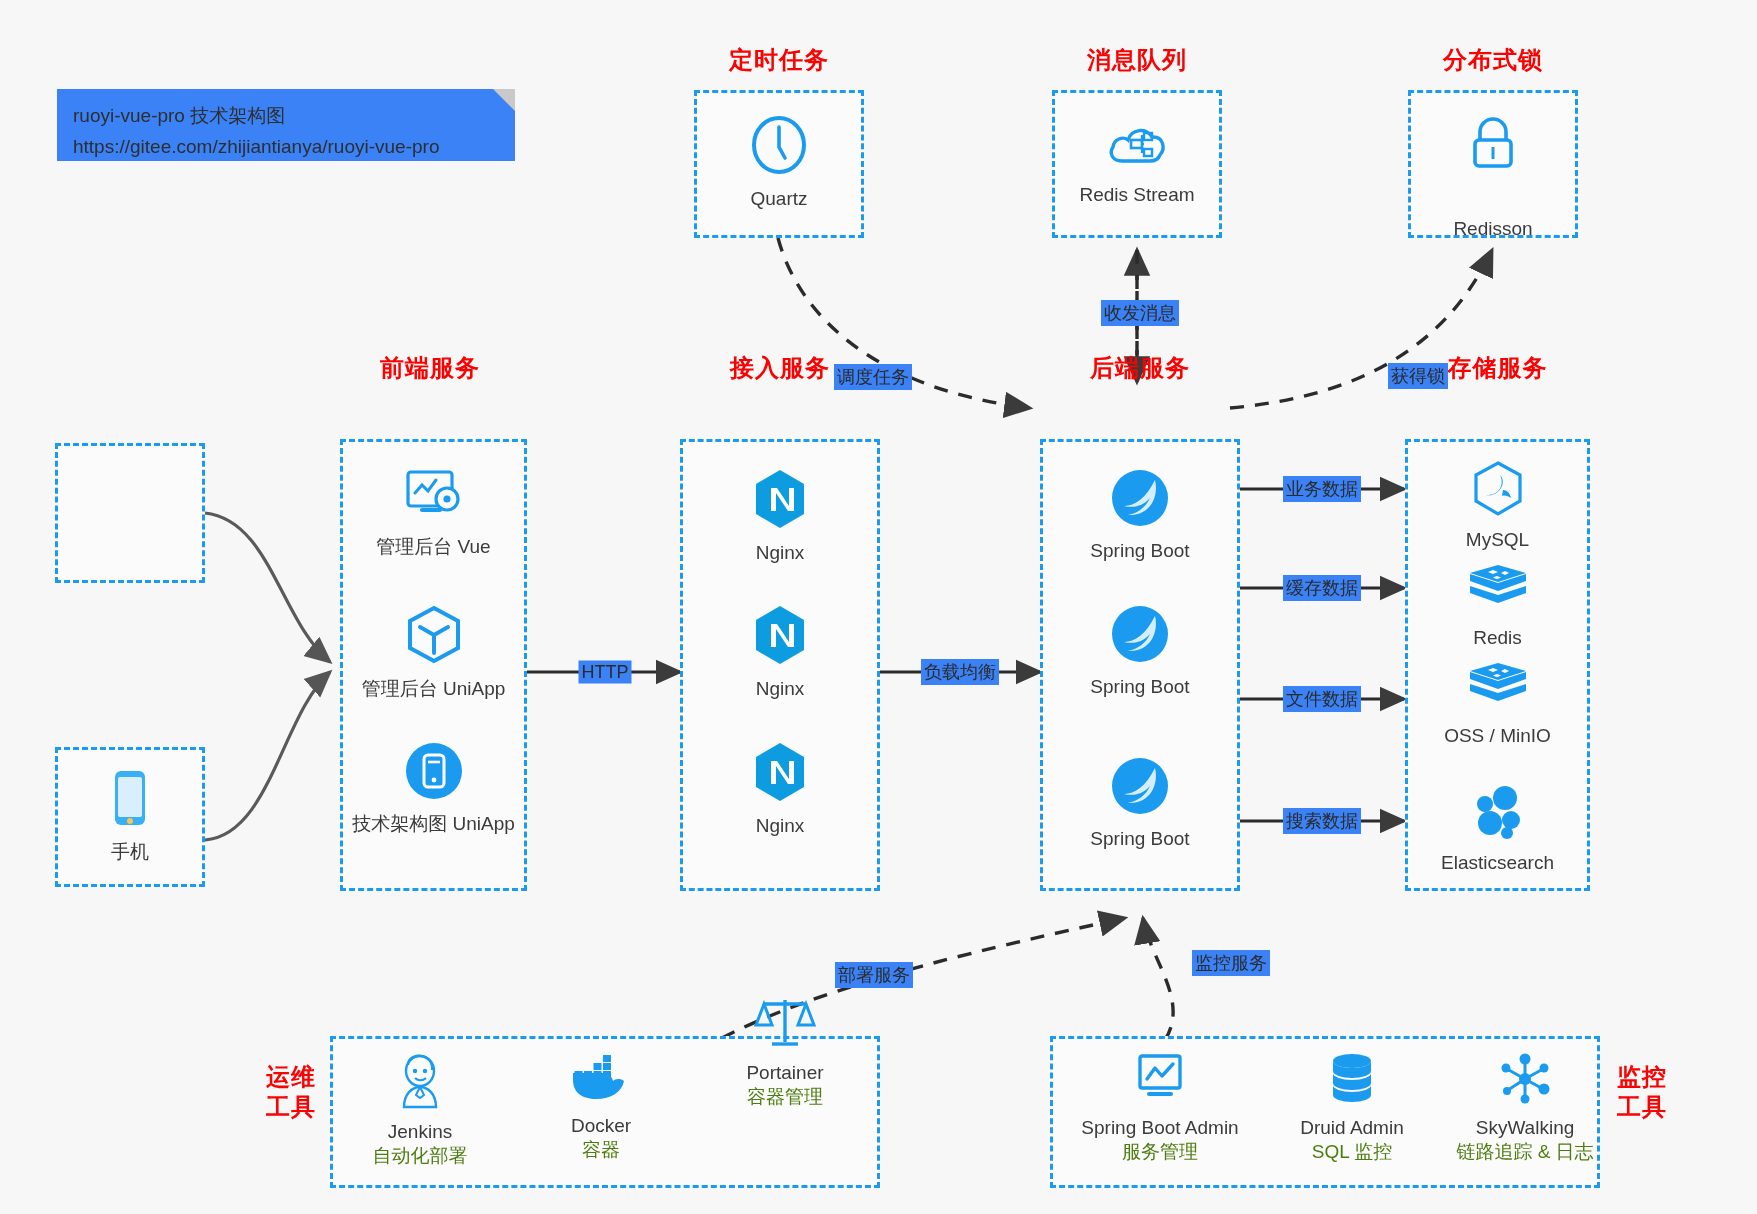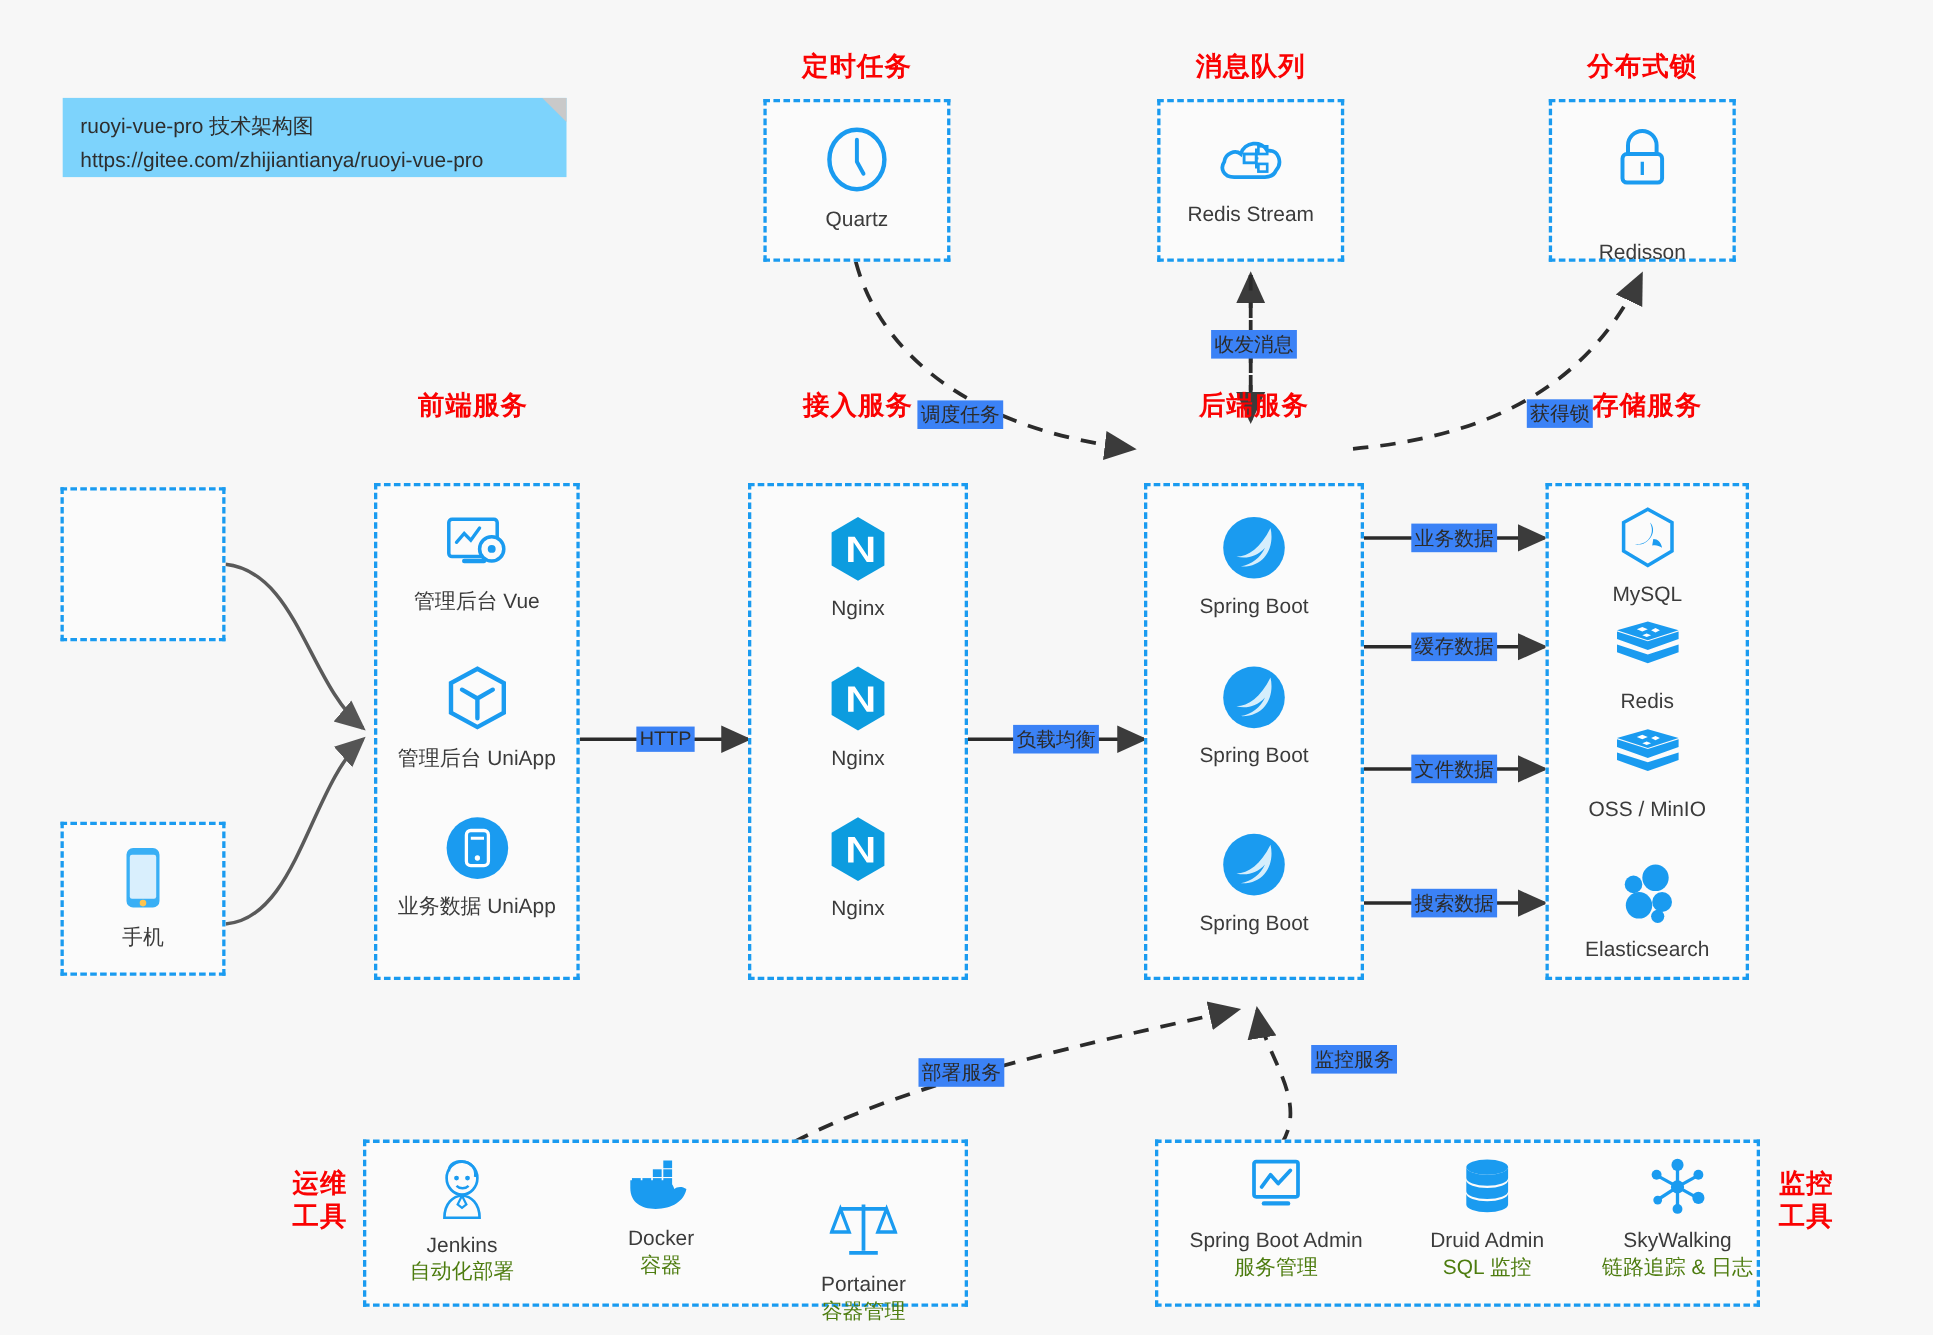--- a/index.html
+++ b/index.html
@@ -65,21 +65,21 @@
   }
   .cell .cap2 {
     font-size: 19px;
     color: #4d7c0f;
     line-height: 1.3;
     white-space: nowrap;
   }
 
   .sticky {
     position: absolute;
-    background: #7dd3fc;
+    background: #3b82f6;
     padding: 12px 16px 14px 16px;
     font-size: 19px;
     line-height: 1.62;
     color: #2e2e2e;
     z-index: 3;
     box-sizing: border-box;
   }
   .sticky .fold {
     position: absolute;
     right: 0; top: 0;
@@ -240,21 +240,21 @@
 
   <div class="cell" style="left:340px;top:740px;width:187px;">
     <span class="ico">
       <svg width="62" height="62" viewBox="0 0 62 62">
         <circle cx="31" cy="31" r="28" fill="#1a9bf0"></circle>
         <rect x="21" y="15" width="20" height="32" rx="4" fill="none" stroke="#fff" stroke-width="3"></rect>
         <line x1="25" y1="22" x2="37" y2="22" stroke="#fff" stroke-width="2.6"></line>
         <circle cx="31" cy="40" r="2.4" fill="#fff"></circle>
       </svg>
     </span>
-    <span class="cap">业务数据 UniApp</span>
+    <span class="cap">技术架构图 UniApp</span>
   </div>
 
   <div class="grp-title" style="left:680px;top:352px;width:200px;">接入服务</div>
   <div class="node" style="left:680px;top:439px;width:200px;height:452px;"></div>
 
   <div class="cell" style="left:680px;top:467px;width:200px;">
     <span class="ico">
       <svg width="58" height="64" viewBox="0 0 58 64">
         <path d="M29 3 L53 17 L53 47 L29 61 L5 47 L5 17 Z" fill="#0c9cdf"></path>
         <path d="M20 44 L20 21 L26 21 L38 39 L38 21 L43 21 L43 44 L37 44 L25 26 L25 44 Z" fill="#fff"></path>
@@ -405,21 +405,21 @@
           <rect x="4.5" y="19" width="8" height="7"></rect>
         </g>
         <path d="M3 28 C3 41 13 47 26 47 C41 47 52 40 54 29 C50 26 45 27 43 29
                  C42 24 38 22 36 21 L3 21 Z" fill="#1a9bf0"></path>
       </svg>
     </span>
     <span class="cap">Docker</span>
     <span class="cap2">容器</span>
   </div>
 
-  <div class="cell" style="left:700px;top:1090px;width:170px;">
+  <div class="cell" style="left:700px;top:995px;width:170px;">
     <span class="ico">
       <svg width="62" height="56" viewBox="0 0 62 56">
         <line x1="31" y1="5" x2="31" y2="47" stroke="#1a9bf0" stroke-width="3.4"></line>
         <line x1="10" y1="9" x2="52" y2="9" stroke="#1a9bf0" stroke-width="3.4"></line>
         <line x1="18" y1="49" x2="44" y2="49" stroke="#1a9bf0" stroke-width="3.4"></line>
         <path d="M10 9 L2 30 L18 30 Z" fill="none" stroke="#1a9bf0" stroke-width="3"></path>
         <path d="M52 9 L44 30 L60 30 Z" fill="none" stroke="#1a9bf0" stroke-width="3"></path>
       </svg>
     </span>
     <span class="cap">Portainer</span>

